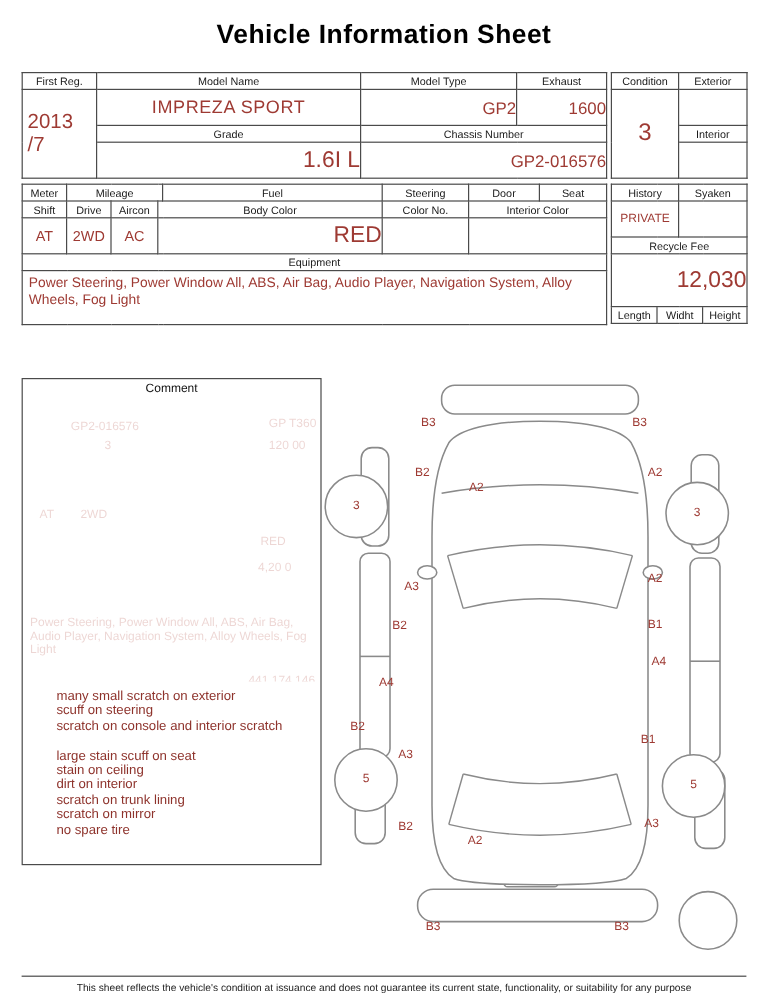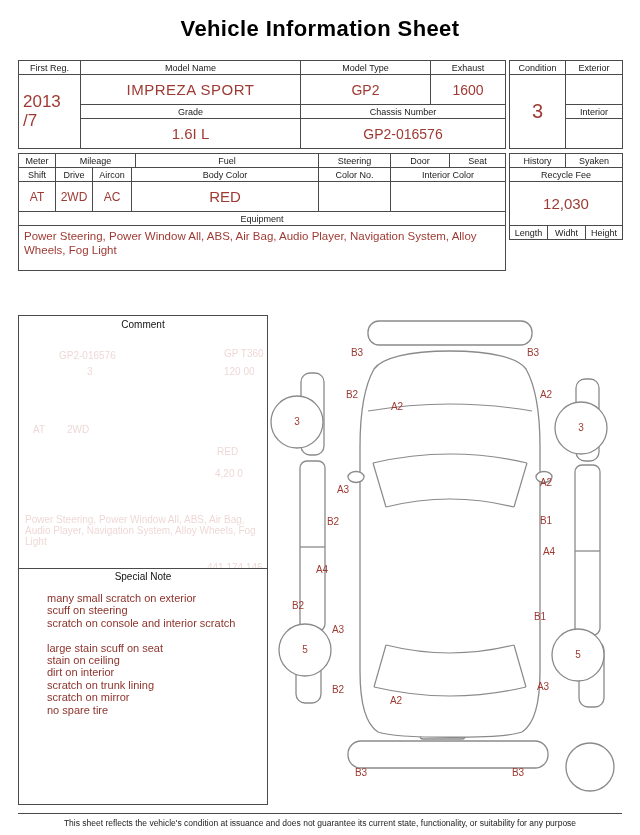--- a/index.html
+++ b/index.html
@@ -9,30 +9,30 @@
   .title { position:absolute; top:16px; left:0; width:640px; text-align:center;
            font-size:22px; font-weight:600; color:#000; letter-spacing:.4px; }
 
   table { border-collapse:collapse; table-layout:fixed; position:absolute; background:#fff; }
   td { border:1px solid #4a4a4a; overflow:hidden; white-space:nowrap; vertical-align:middle; }
   tr.hrow { height:14px; }
   .hd  { font-size:9px; color:#1a1a1a; text-align:center; font-weight:normal; padding:0 1px; }
   .val { color:#9e3a33; text-align:center; font-size:13px; }
   .v20 { font-size:20px; }
   .v15 { font-size:15px; letter-spacing:.5px; }
-  .v14 { font-size:14px; }
-  .v13 { font-size:15px; }
+  .v14 { font-size:14px;text-align:right; }
+  .v13 { font-size:19px;text-align:right; }
   .v12 { font-size:12px; }
   .v11 { font-size:11px; }
   .v10 { font-size:10px; }
   .firstreg { text-align:left; padding-left:4px; font-size:17px; line-height:1.08; }
   .equip { white-space:normal; text-align:left; vertical-align:top; padding:3px 5px;
            font-size:11.5px; line-height:14px; }
 
-  .left-panel { position:absolute; left:18px; top:315px; width:250px; height:490px;
+  .left-panel { position:absolute; left:18px; top:315px; width:250px; height:406px;
                 border:1px solid #4a4a4a; background:#fff; }
   .panel-hd { text-align:center; font-size:10px; color:#111; padding-top:3px; height:20px; }
   .panel-hd.sn { border-top:1px solid #4a4a4a; height:18px; padding-top:2px; }
   .ghost-area { position:relative; height:232px; overflow:hidden; }
   .ghost { position:absolute; color:#b04a40; opacity:.22; font-size:10px;
            line-height:11px; white-space:normal; }
   .notes { padding:6px 8px; font-size:11px; line-height:12.4px; color:#8e332c;margin-left:20px; }
 
   .diagram { position:absolute; left:270px; top:315px; width:360px; height:490px; }
   .diagram svg { position:absolute; left:0; top:0; }
@@ -155,20 +155,24 @@
   <colgroup>
       <col style="width:38px">
       <col style="width:18px">
       <col style="width:20px">
       <col style="width:37px">
     </colgroup>
   <tbody>
       <tr class="hrow">
     <td class="hd" colspan="2">History</td>
     <td class="hd" colspan="2">Syaken</td>
+  </tr>
+  <tr style="height:30px">
+    <td class="val v10" colspan="2">PRIVATE</td>
+    <td class="val" colspan="2"></td>
   </tr>
   <tr class="hrow">
     <td class="hd" colspan="4">Recycle Fee</td>
   </tr>
   <tr style="height:44px">
     <td class="val v13" colspan="4">12,030</td>
   </tr>
   <tr class="hrow">
     <td class="hd">Length</td>
     <td class="hd" colspan="2">Widht</td>
@@ -184,21 +188,20 @@
       <div class="ghost" style="left: 205px; top: 12px;">GP T360</div>
       <div class="ghost" style="left: 68px; top: 30px;">3</div>
       <div class="ghost" style="left: 205px; top: 30px;">120 00</div>
       <div class="ghost" style="left: 14px; top: 88px;">AT</div>
       <div class="ghost" style="left: 48px; top: 88px;">2WD</div>
       <div class="ghost" style="left: 198px; top: 110px;">RED</div>
       <div class="ghost" style="left: 196px; top: 132px;">4,20 0</div>
       <div class="ghost" style="left: 6px; top: 178px; width: 238px;">Power Steering, Power Window All, ABS, Air Bag, Audio Player, Navigation System, Alloy Wheels, Fog Light</div>
       <div class="ghost" style="left: 188px; top: 226px;">441   174   146</div>
     </div>
-  <div class="panel-hd sn">Special Note</div>
   <div class="notes">
       <div>many small scratch on exterior</div>
       <div>scuff on steering</div>
       <div>scratch on console and interior scratch</div>
       <div>&nbsp;</div>
       <div>large stain scuff on seat</div>
       <div>stain on ceiling</div>
       <div>dirt on interior</div>
       <div>scratch on trunk lining</div>
       <div>scratch on mirror</div>

